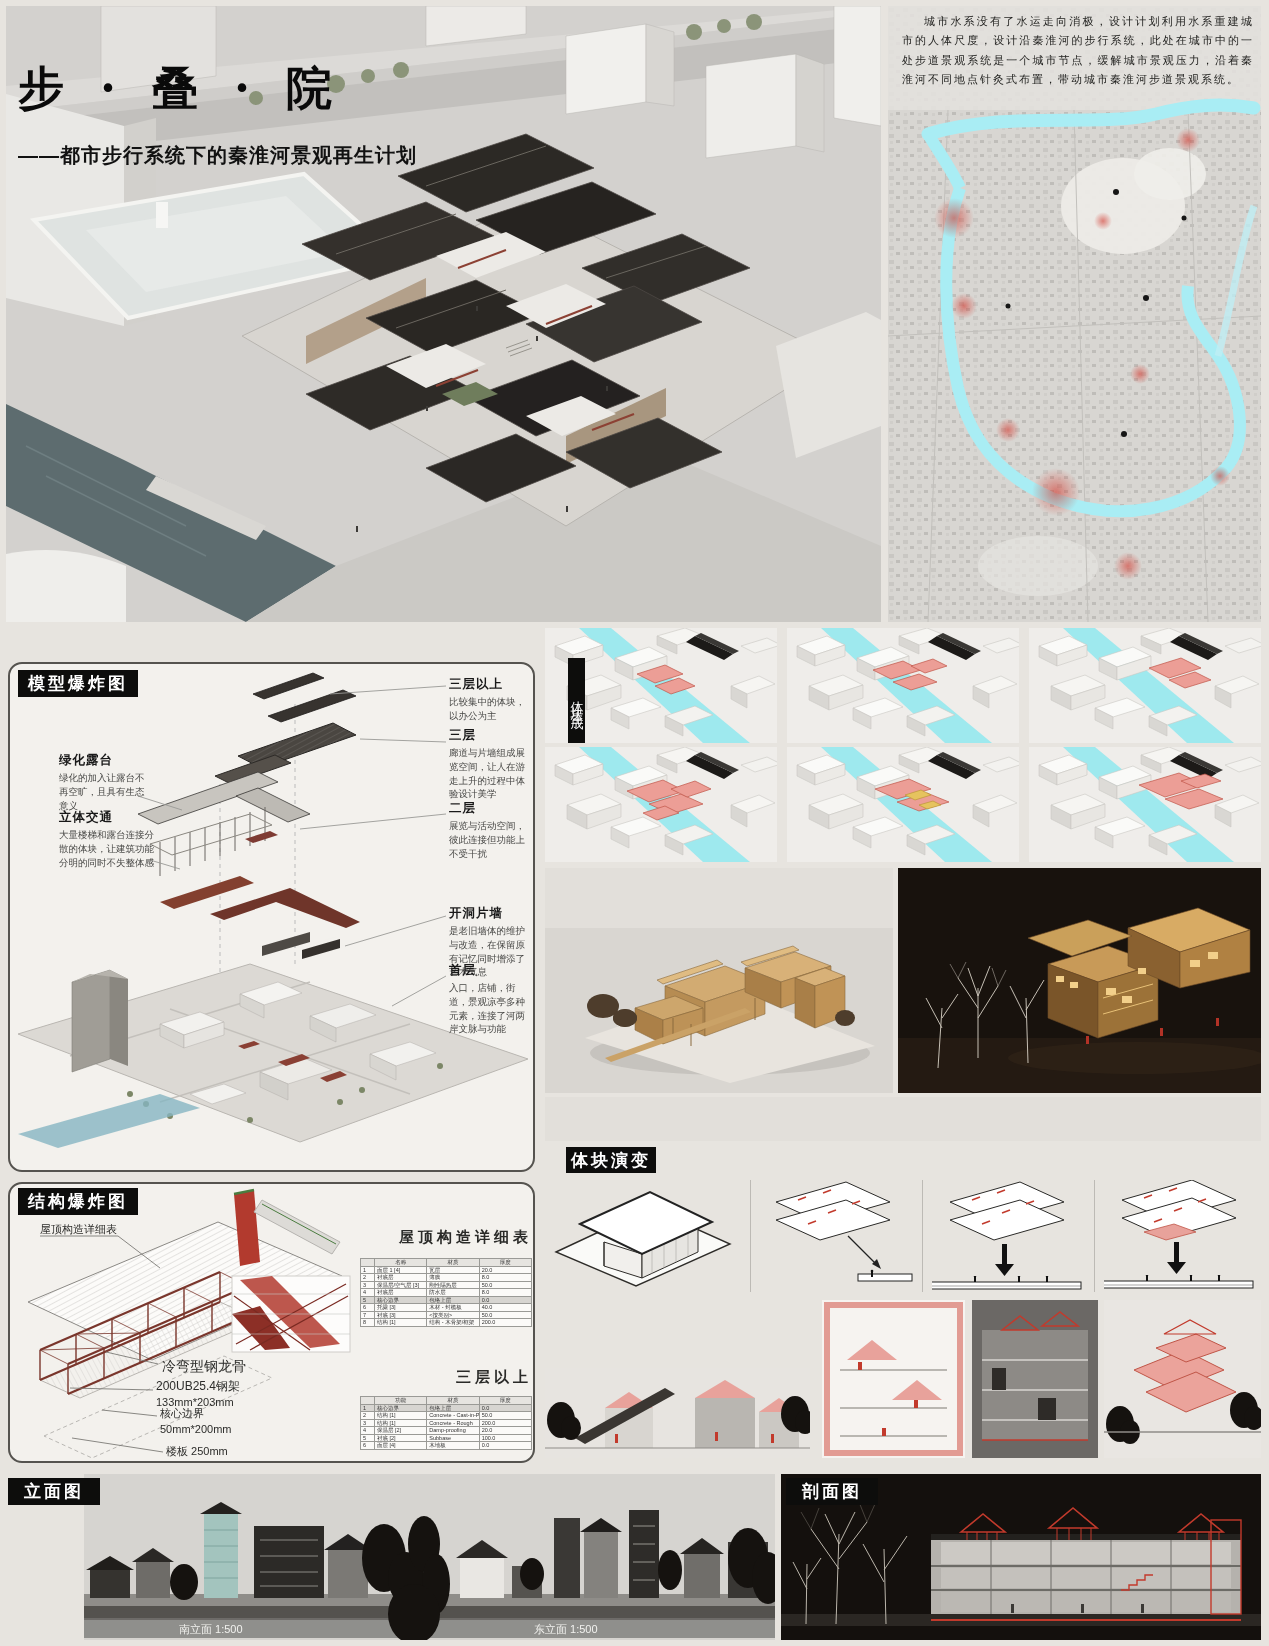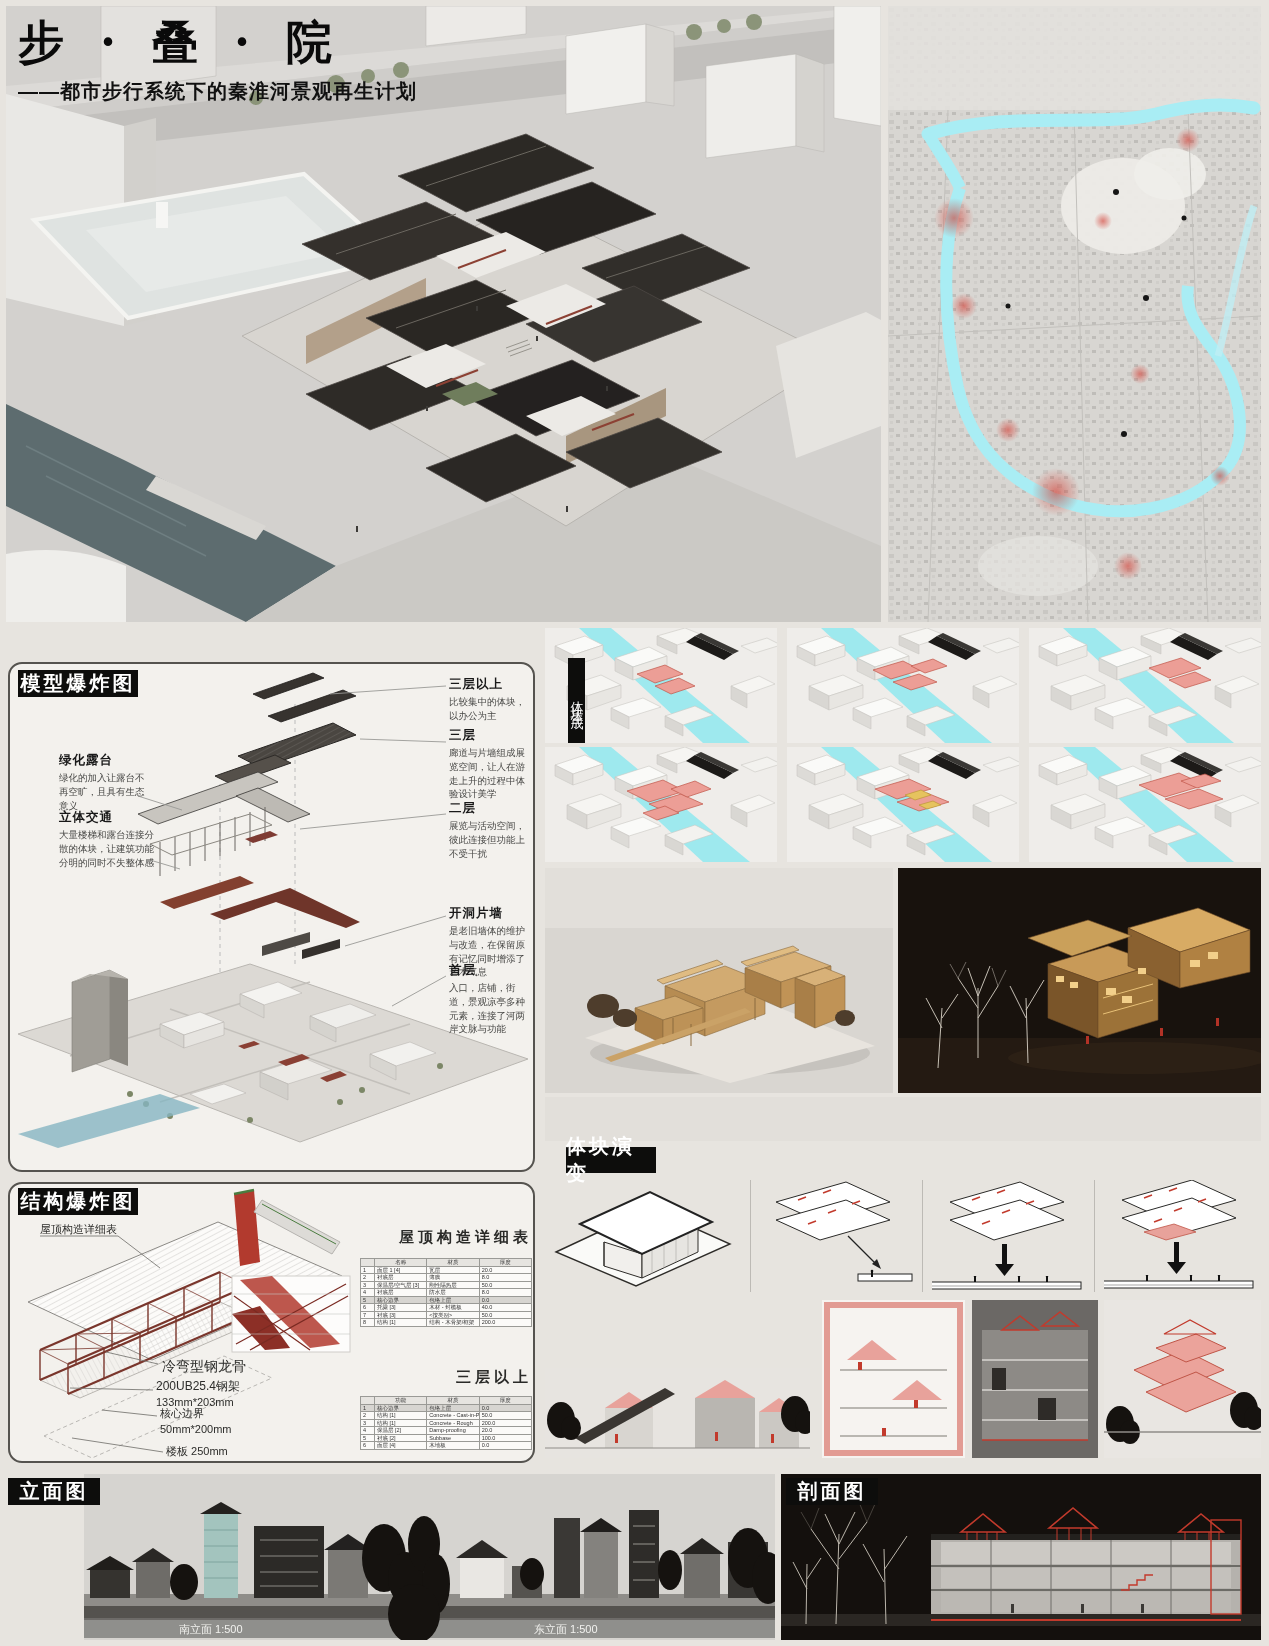--- a/index.html
+++ b/index.html
@@ -1,19 +1,19 @@
 <!DOCTYPE html>
 <html><head>
 <meta charset="utf-8">
 <style>
   html,body{margin:0;padding:0;background:#cfccc7;}
   #board{position:relative;width:1269px;height:1646px;margin:0 auto;background:#e7e4df;
          font-family:"Liberation Sans",sans-serif;overflow:hidden;}
   .abs{position:absolute;}
-  .hdr{background:#0d0d0c;color:#fff;font-weight:bold;font-size:20px;letter-spacing:3px;
+  .hdr{background:#0d0d0c;color:#fff;font-weight:bold;font-size:17px;letter-spacing:3px;
        display:flex;align-items:center;justify-content:center;}
   .panel{background:#f3f1ed;border:2px solid #55534f;border-radius:14px;box-sizing:border-box;}
   .lblT{font-weight:bold;font-size:12.5px;color:#191919;letter-spacing:1px;}
   .lblD{font-size:9.5px;color:#474745;line-height:1.45;margin-top:2px;}
   .mini{border-collapse:collapse;table-layout:fixed;width:172px;font-size:5.5px;color:#333;}
   .mini td,.mini th{border:0.5px solid #9a9a96;padding:0 2px;height:6.5px;line-height:6.5px;
        overflow:hidden;white-space:nowrap;font-weight:normal;text-align:left;background:#fbfaf8;}
   .mini th{background:#e6e4e0;text-align:center;}
   .mini td:first-child,.mini th:first-child{width:9px;}
   .mini td:nth-child(2){width:52px;}
@@ -186,22 +186,22 @@
         <rect x="530" y="330" width="2" height="5"></rect>
       <rect x="420" y="400" width="2" height="5"></rect>
         <rect x="600" y="380" width="2" height="5"></rect>
       <rect x="350" y="520" width="2" height="6"></rect>
         <rect x="560" y="500" width="2" height="6"></rect>
     </g>
     <path d="M0,548 Q60,536 120,560 L120,616 L0,616 Z" fill="#efeeeb"></path>
   </svg>
 
   <div class="abs" style="left:18px;top:12px;width:560px">
-    <div style="font-family:'DejaVu Serif',serif;font-weight:bold;font-size:46px;color:#0a0a0a;letter-spacing:10px;">步 · 叠 · 院</div>
-    <div style="font-weight:bold;font-size:20px;color:#111;margin-top:4px;letter-spacing:1px;">——都市步行系统下的秦淮河景观再生计划</div>
+    <div style="font-family:'DejaVu Serif',serif;font-weight:bold;font-size:46px;color:#0a0a0a;letter-spacing:10px;margin-top:46px;">步 · 叠 · 院</div>
+    <div style="font-weight:bold;font-size:20px;color:#111;margin-top:22px;letter-spacing:1px;">——都市步行系统下的秦淮河景观再生计划</div>
   </div>
 
   <svg class="abs" style="left:888px;top:6px" width="373" height="616" viewBox="0 0 373 616">
     <rect width="373" height="616" fill="#d8d6d2"></rect>
     <rect width="373" height="616" fill="url(#maptex)" opacity="0.9"></rect>
     <rect x="0" y="0" width="373" height="104" fill="#e4e2de" opacity="0.85"></rect>
     <ellipse cx="235" cy="200" rx="62" ry="48" fill="#edebe7" opacity="0.95"></ellipse>
     <ellipse cx="282" cy="168" rx="36" ry="26" fill="#f0eeea" opacity="0.9"></ellipse>
     <ellipse cx="150" cy="560" rx="60" ry="30" fill="#e6e4e0" opacity="0.7"></ellipse>
     <g stroke="#c2c0bc" stroke-width="1">
@@ -226,20 +226,21 @@
       <circle cx="332" cy="470" r="10" fill="url(#redblob)"></circle>
     </g>
     <g fill="#161616">
       <circle cx="228" cy="186" r="3"></circle>
         <circle cx="258" cy="292" r="3"></circle>
         <circle cx="236" cy="428" r="3"></circle>
       <circle cx="120" cy="300" r="2.5"></circle>
         <circle cx="296" cy="212" r="2.5"></circle>
     </g>
   </svg>
+  <div class="abs" style="left: 902px; top: 12px; width: 352px; font-family: &quot;Liberation Serif&quot;, serif; font-size: 11px; line-height: 1.75; letter-spacing: 2px; color: rgb(30, 30, 28); text-align: justify; text-indent: 2em;" style2="">城市水系没有了水运走向消极，设计计划利用水系重建城市的人体尺度，设计沿秦淮河的步行系统，此处在城市中的一处步道景观系统是一个城市节点，缓解城市景观压力，沿着秦淮河不同地点针灸式布置，带动城市秦淮河步道景观系统。</div>
 
   <div class="abs panel" style="left:8px;top:662px;width:527px;height:510px">
     <div class="abs hdr" style="left:8px;top:6px;width:120px;height:27px">模型爆炸图</div>
 
     <svg class="abs" style="left:0;top:0" width="523" height="506" viewBox="0 0 523 506">
       <g stroke="#bbb" stroke-dasharray="4 4" fill="none">
         <path d="M285,40 L285,300"></path>
           <path d="M210,120 L210,330"></path>
       </g>
       <g fill="#37332f" stroke="#1e1c1a" stroke-width="0.8">

